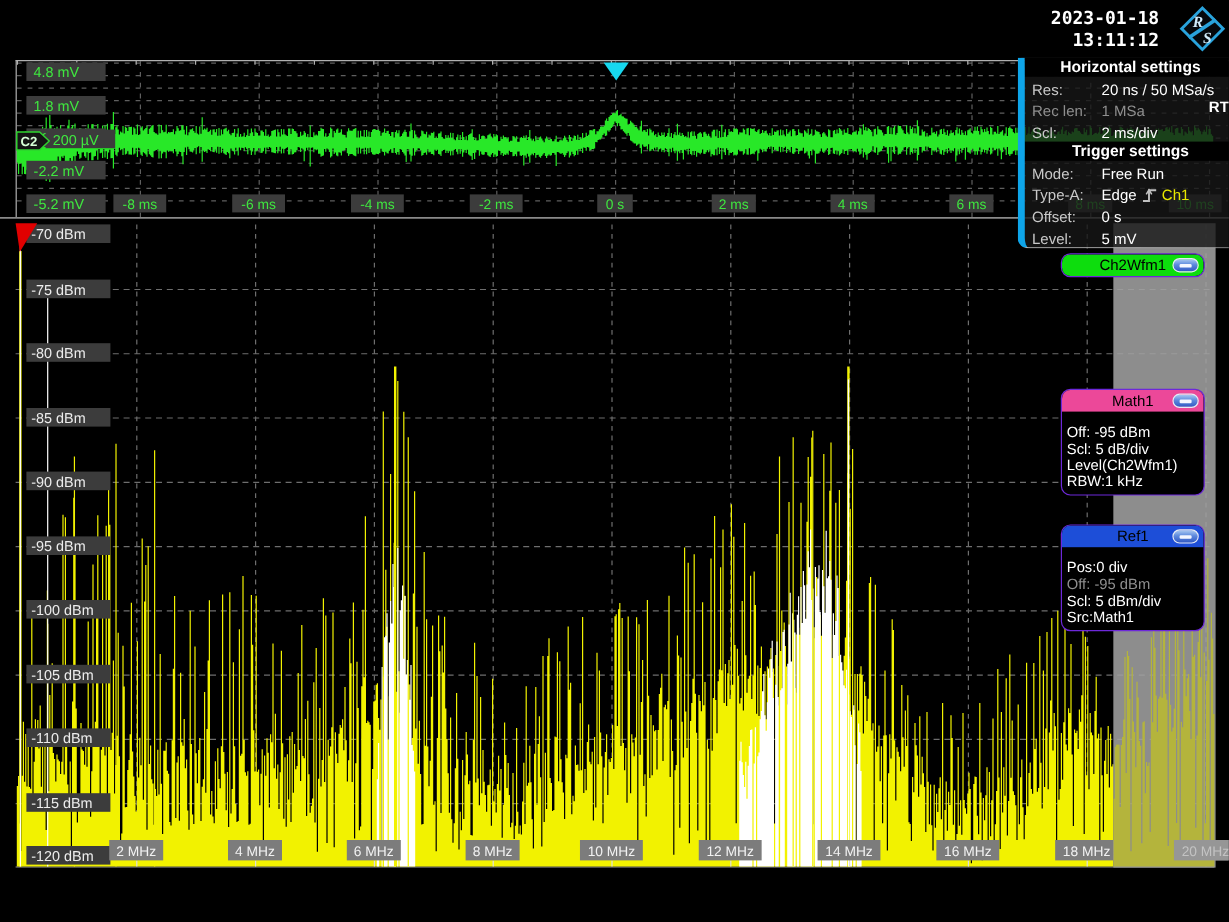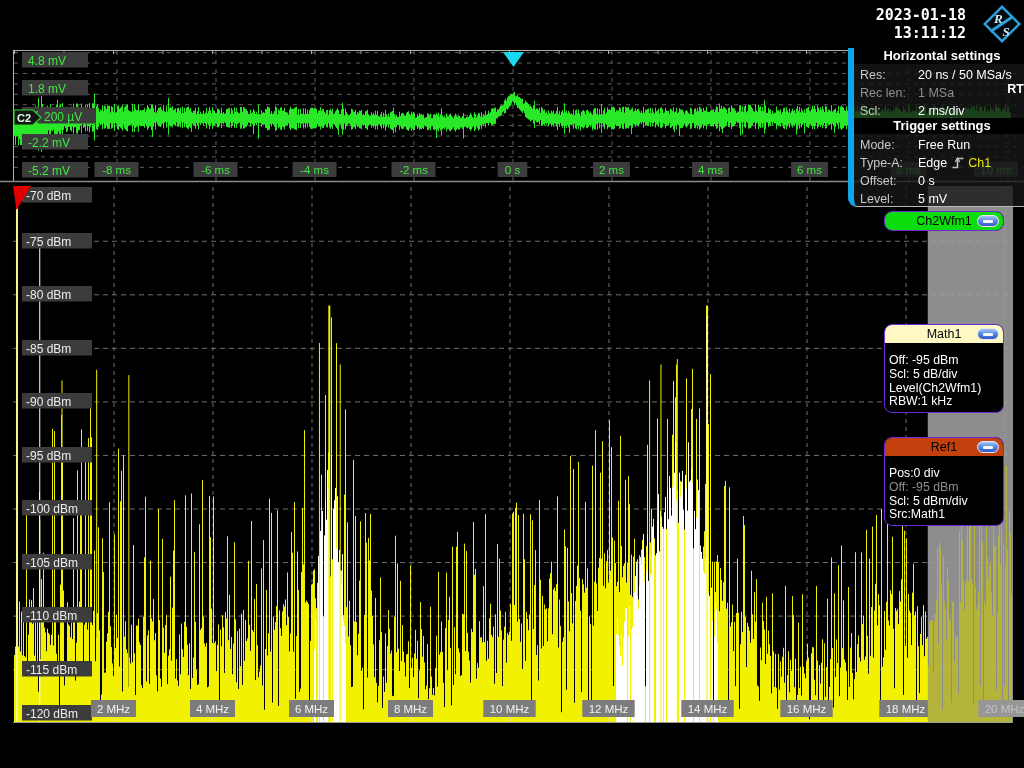--- a/index.html
+++ b/index.html
@@ -278,33 +278,33 @@
   </div>
 
   <div id="badges">
       <div class="badge" style="top: 211px;">
         <div class="bhead" style="background: rgb(13, 221, 13);">
           <span class="btitle">Ch2Wfm1</span>
           <span class="minbtn"></span>
         </div>
       </div>
       <div class="badge" style="top: 324px;">
-        <div class="bhead" style="background: #fef9c3;">
+        <div class="bhead" style="background: #ec4899;">
           <span class="btitle">Math1</span>
           <span class="minbtn"></span>
         </div>
         <div class="bbody gap">
           <div class="brow">Off:  -95 dBm</div>
           <div class="brow">Scl:  5 dB/div</div>
           <div class="brow">Level(Ch2Wfm1)</div>
           <div class="brow">RBW:1 kHz</div>
         </div>
       </div>
       <div class="badge" style="top: 437px;">
-        <div class="bhead" style="background: #c2410c;">
+        <div class="bhead" style="background: #1d4ed8;">
           <span class="btitle">Ref1</span>
           <span class="minbtn"></span>
         </div>
         <div class="bbody gap">
           <div class="brow">Pos:0 div</div>
           <div class="brow dimtext">Off: -95 dBm</div>
           <div class="brow">Scl: 5 dBm/div</div>
           <div class="brow">Src:Math1</div>
         </div>
       </div>

